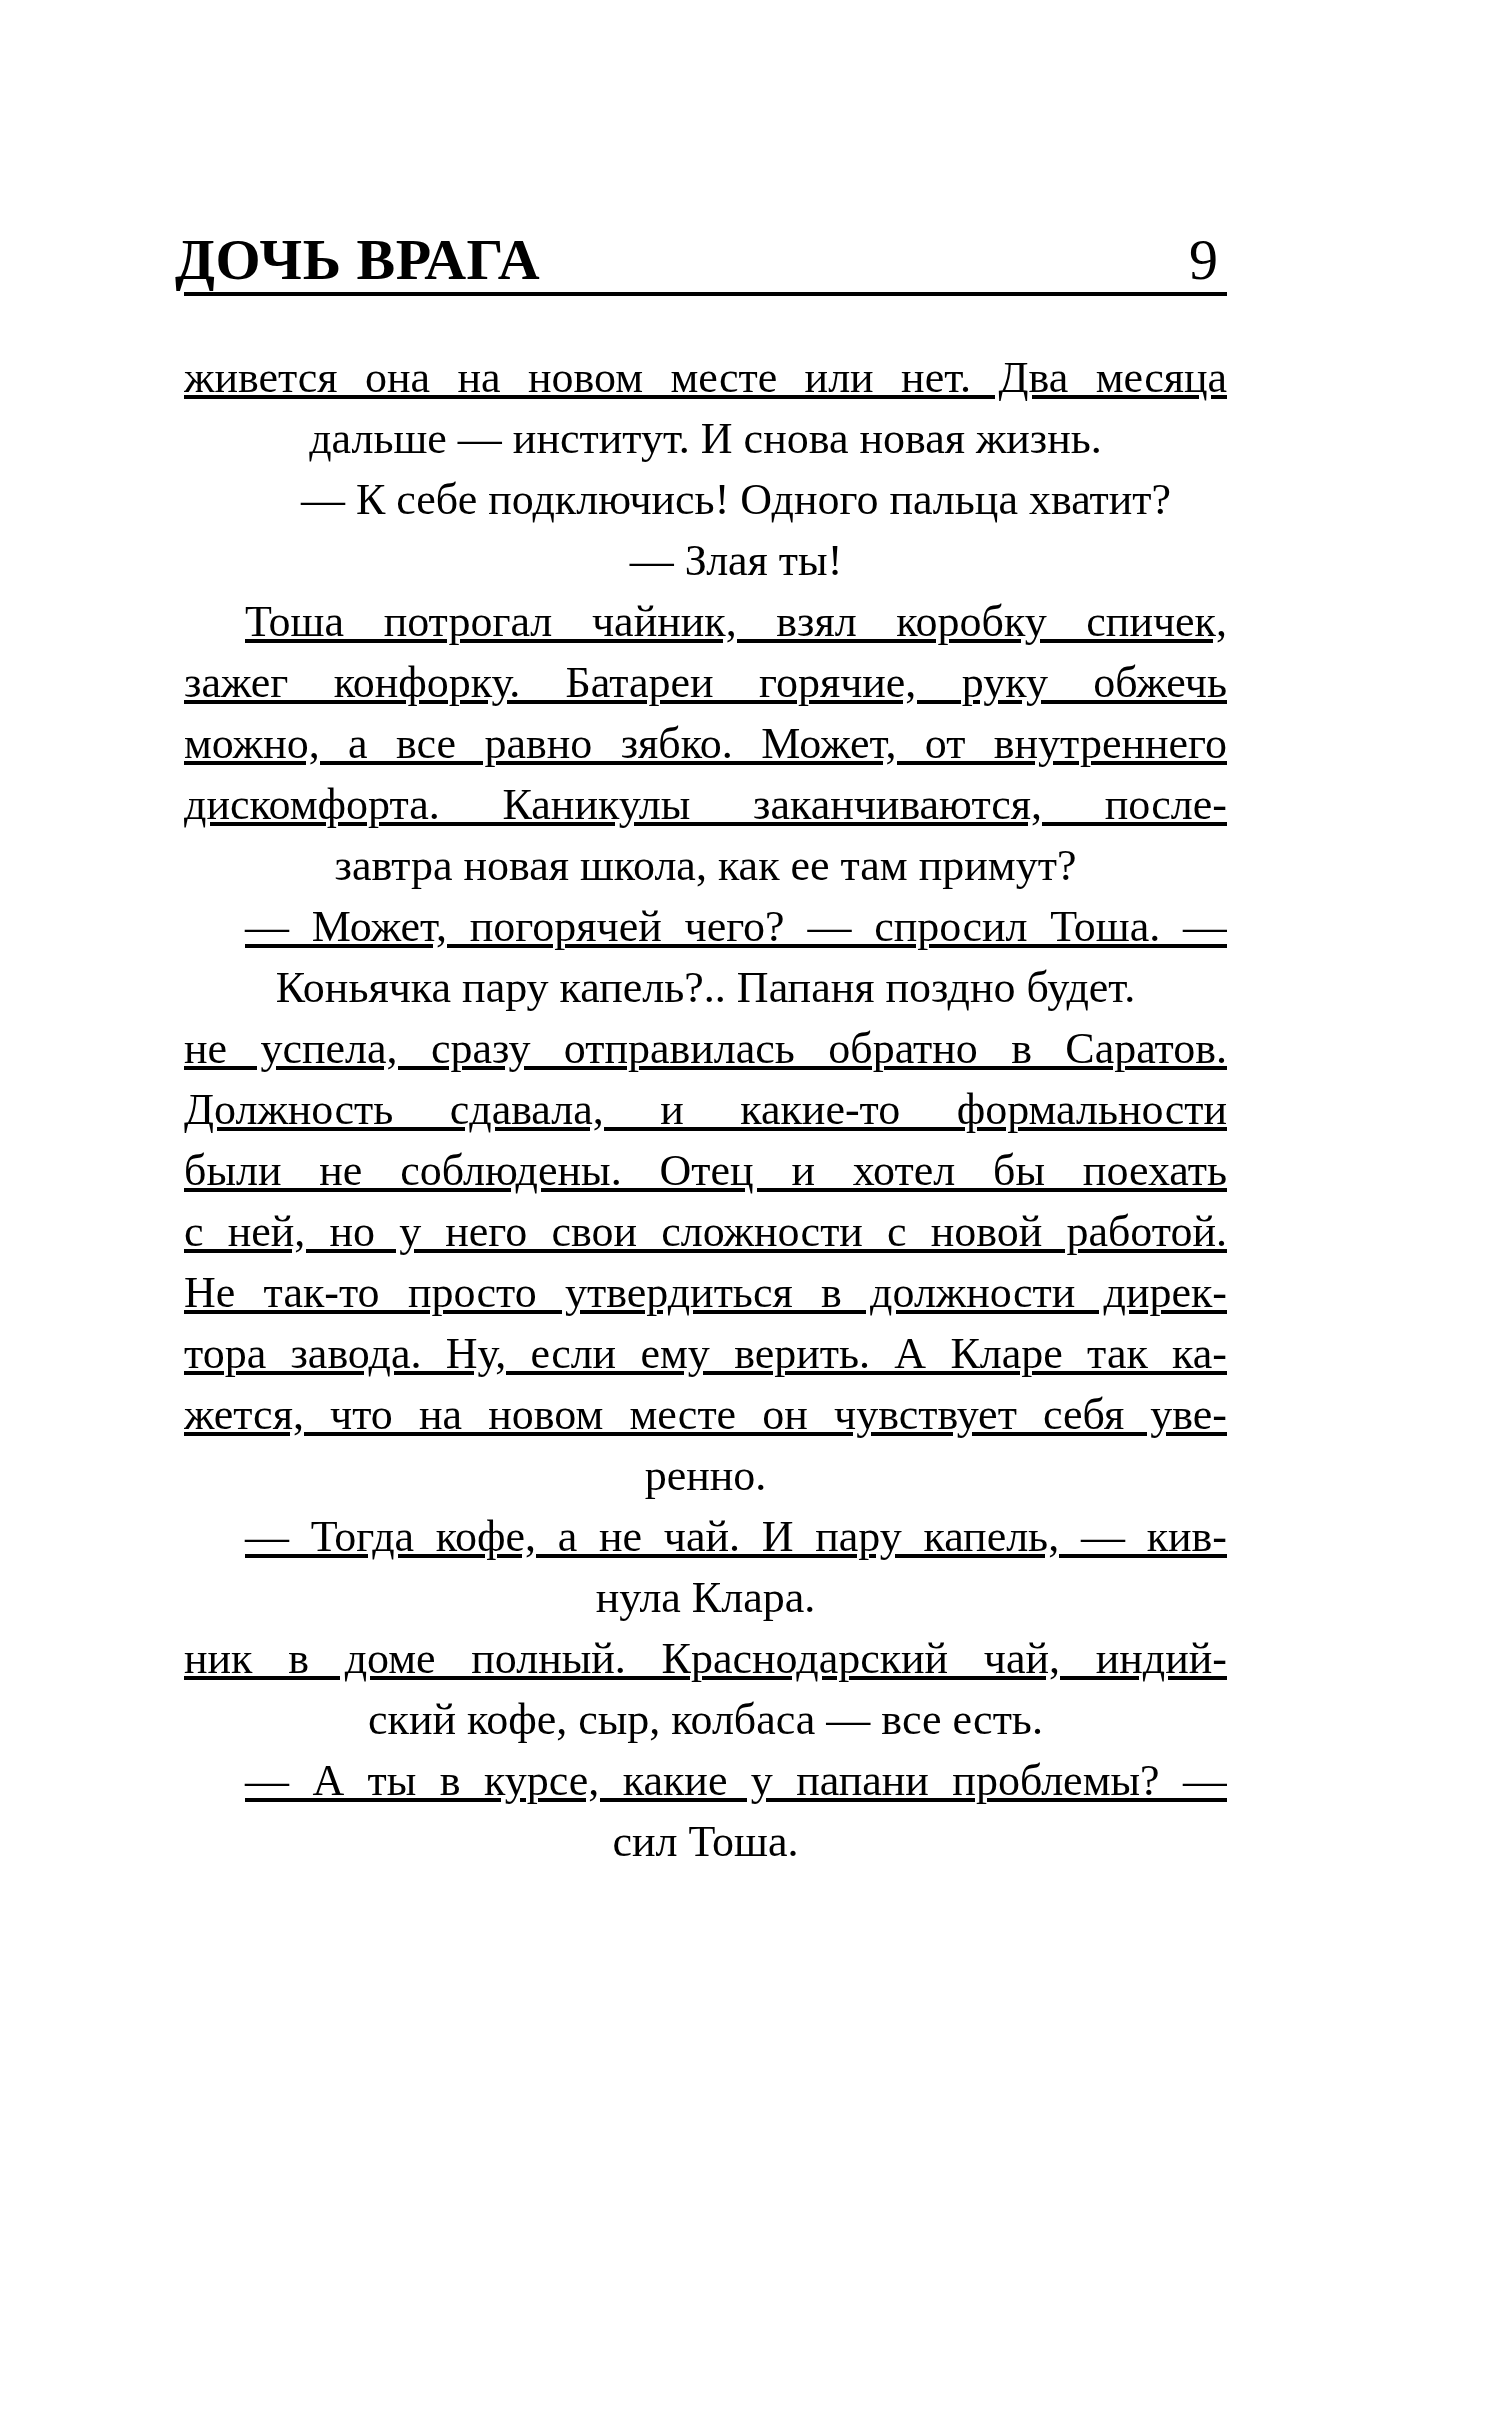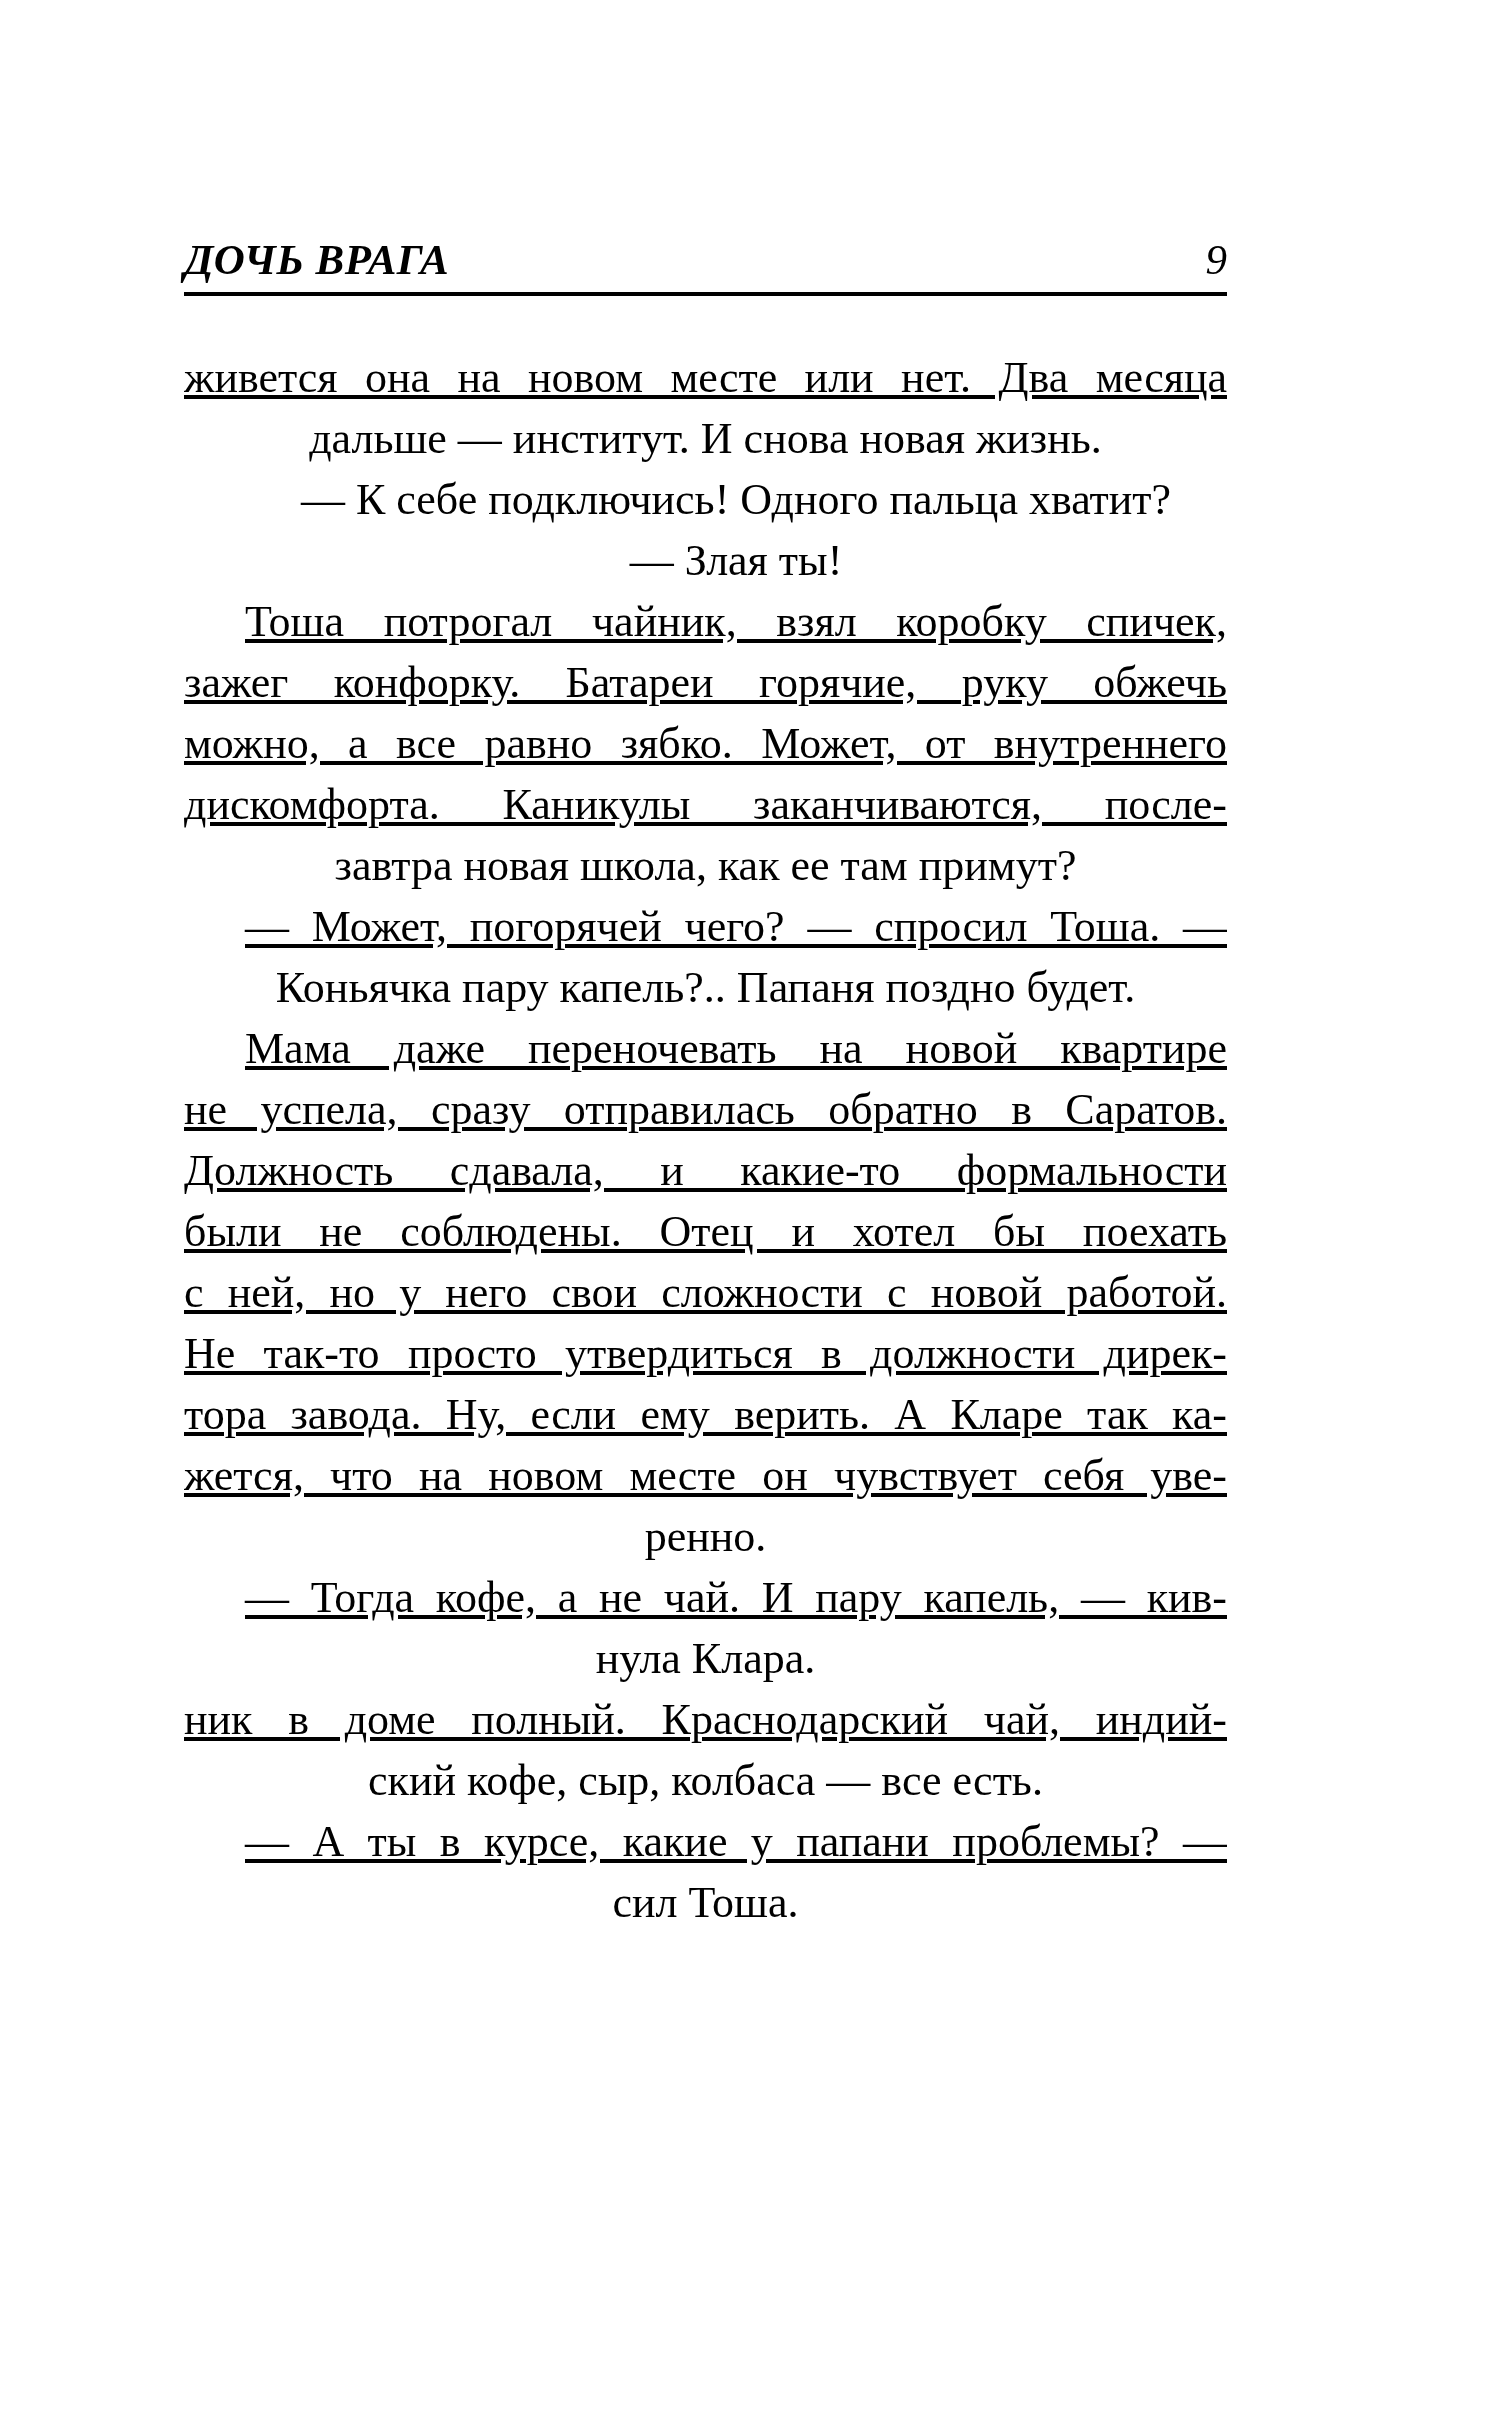--- a/index.html
+++ b/index.html
@@ -17,27 +17,26 @@
   }
   .page {
     position: absolute;
     left: 0; top: 0;
     width: 1506px;
     height: 2432px;
     background: #ffffff;
   }
   .running-head {
     position: absolute;
-    left: 184px;
+    left: 175px;
     top: 238px;
     width: 1043px;
     height: 43px;
-    font-size: 43px;
+    font-size: 58px;
     line-height: 43px;
-    font-style: italic;
   }
   .running-title {
     position: absolute;
     left: 0;
     top: 0;
     font-weight: bold;
     letter-spacing: 0.5px;
     white-space: nowrap;
   }
   .page-number {
@@ -102,21 +101,20 @@
     <div class="line last">дальше — институт. И снова новая жизнь.</div>
     <div class="line indent last">— К себе подключись! Одного пальца хватит?</div>
     <div class="line indent last">— Злая ты!</div>
     <div class="line indent just">Тоша потрогал чайник, взял коробку спичек,</div>
     <div class="line just">зажег конфорку. Батареи горячие, руку обжечь</div>
     <div class="line just">можно, а все равно зябко. Может, от внутреннего</div>
     <div class="line just">дискомфорта. Каникулы заканчиваются, после-</div>
     <div class="line last">завтра новая школа, как ее там примут?</div>
     <div class="line indent just">— Может, погорячей чего? — спросил Тоша. —</div>
     <div class="line last">Коньячка пару капель?.. Папаня поздно будет.</div>
-    <div class="line indent just">Мама даже переночевать на новой квартире</div>
     <div class="line just">не успела, сразу отправилась обратно в Саратов.</div>
     <div class="line just">Должность сдавала, и какие-то формальности</div>
     <div class="line just">были не соблюдены. Отец и хотел бы поехать</div>
     <div class="line just">с ней, но у него свои сложности с новой работой.</div>
     <div class="line just">Не так-то просто утвердиться в должности дирек-</div>
     <div class="line just">тора завода. Ну, если ему верить. А Кларе так ка-</div>
     <div class="line just">жется, что на новом месте он чувствует себя уве-</div>
     <div class="line last">ренно.</div>
     <div class="line indent just">— Тогда кофе, а не чай. И пару капель, — кив-</div>
     <div class="line last">нула Клара.</div>

